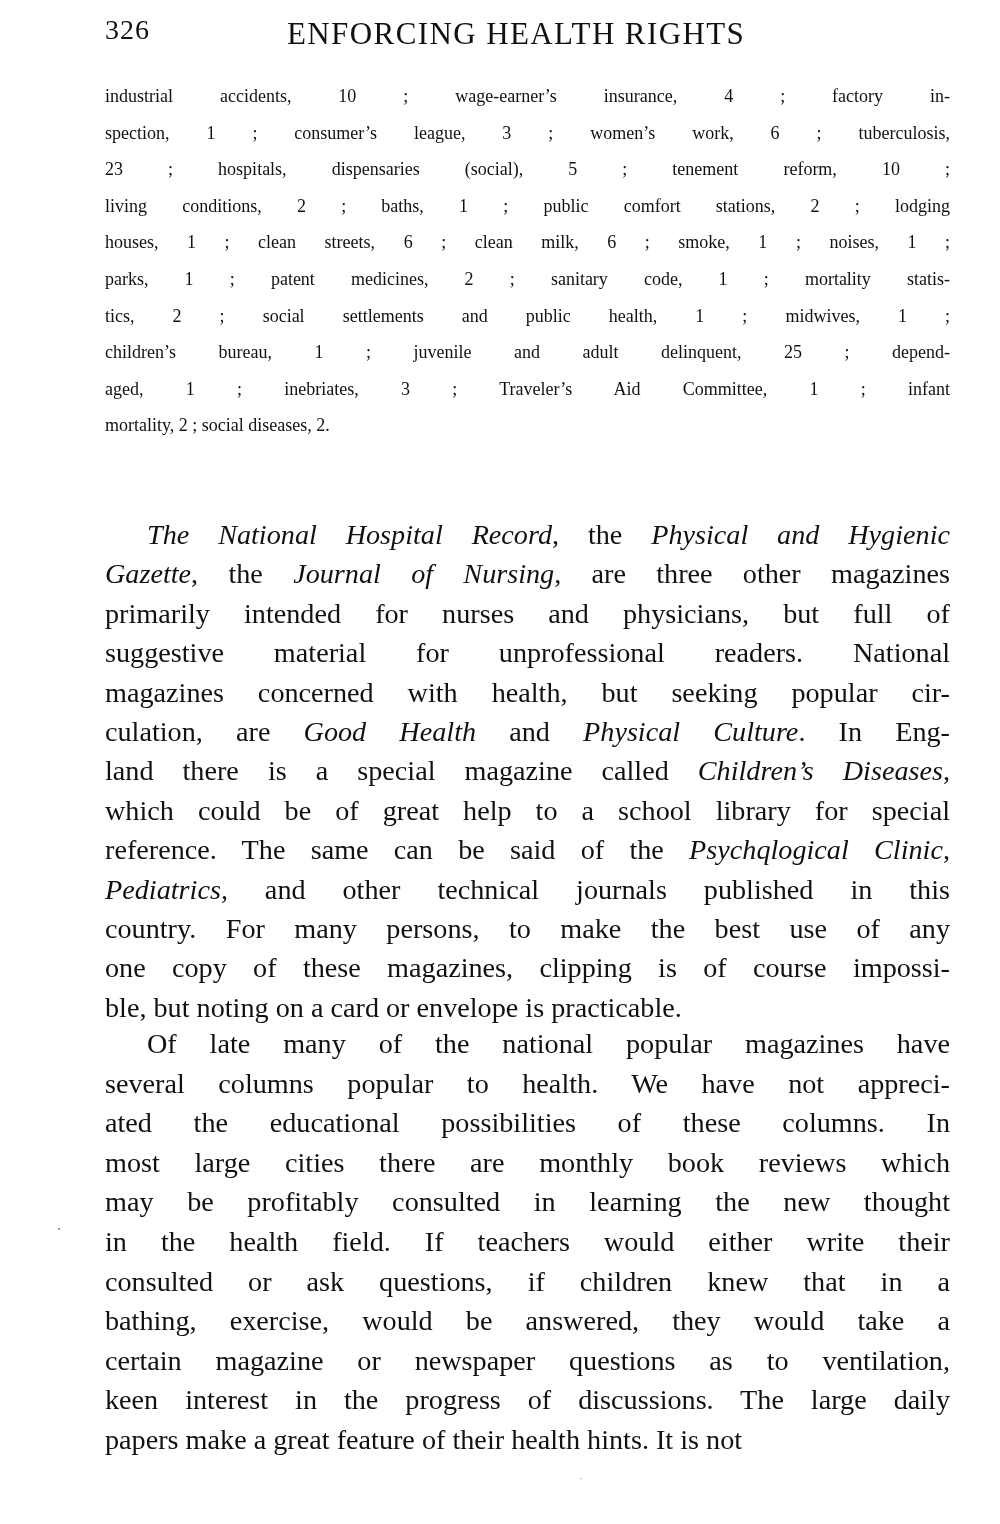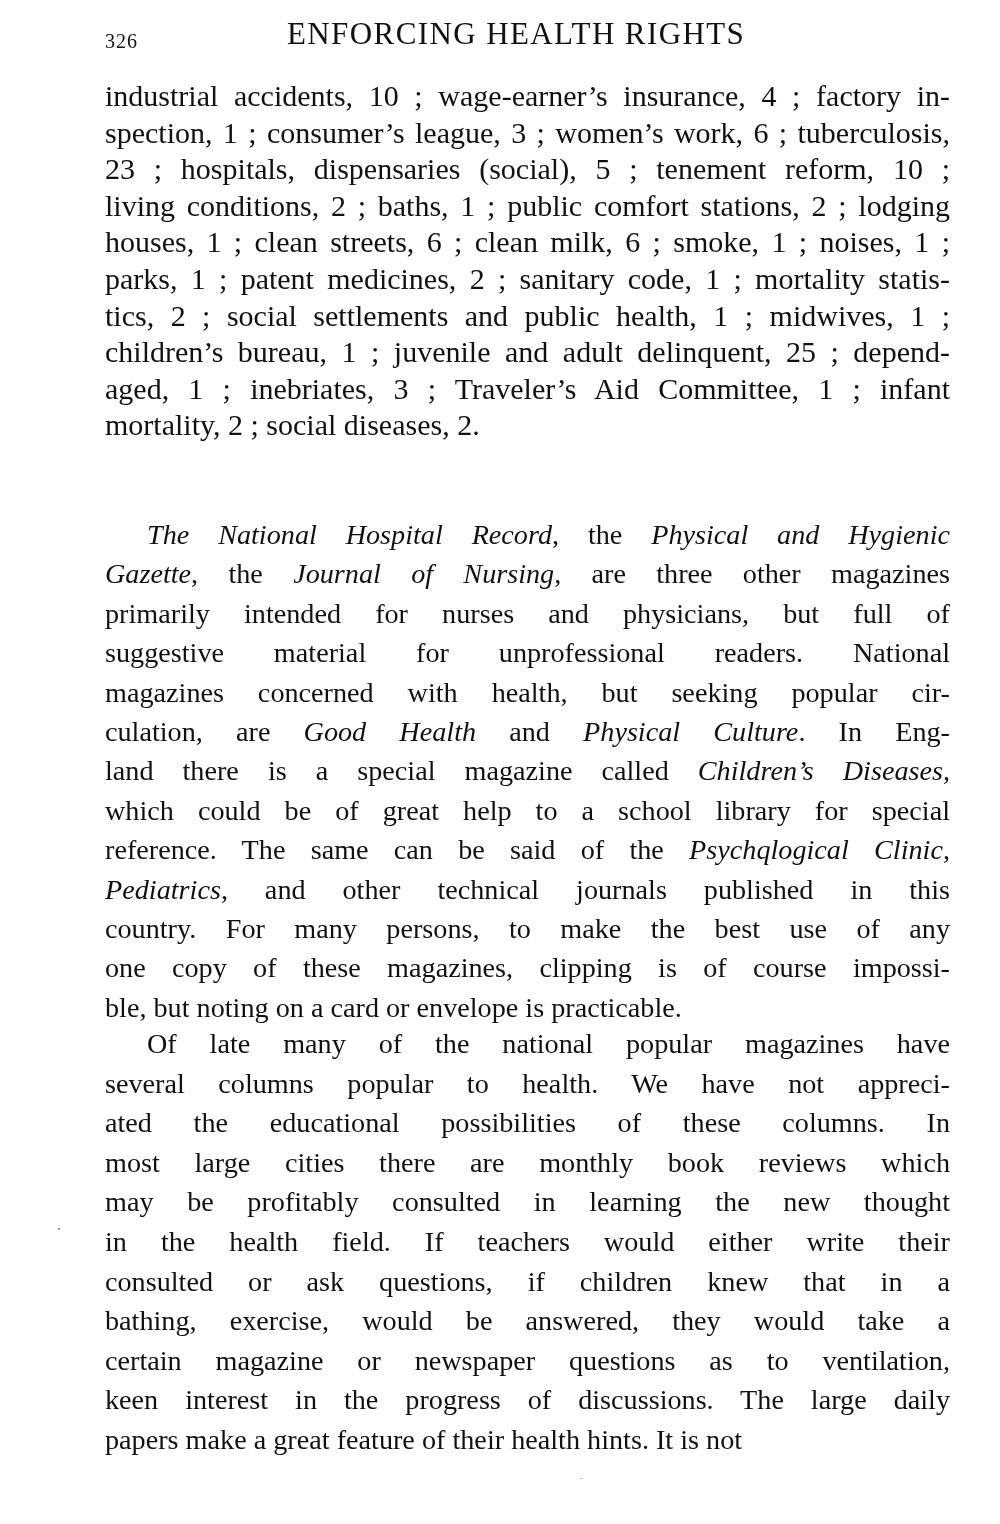--- a/index.html
+++ b/index.html
@@ -23,22 +23,22 @@
     .running-head {
       position: absolute;
       top: 14px;
       left: 105px;
       width: 845px;
       height: 40px;
     }
     .page-number {
       position: absolute;
       left: 0;
-      top: 16px;
-      font-size: 20px;
+      top: 0;
+      font-size: 28px;
       letter-spacing: 1px;
       text-align: right;
     }
     .running-title {
       position: absolute;
       left: 182px;
       top: 2px;
       font-size: 31px;
       letter-spacing: 1.4px;
     }
@@ -53,21 +53,21 @@
       text-align: justify;
       text-align-last: justify;
       white-space: nowrap;
       height: 36.5px;
       line-height: 36.5px;
     }
     .line.last {
       text-align-last: left;
     }
     .block1 { top: 78px; }
-    .block1 .line { height: 36.6px; line-height: 36.6px; font-size: 30px; }
+    .block1 .line { height: 36.6px; line-height: 36.6px; font-size: 18px; }
     .block2 { top: 515px; }
     .block2 .line { height: 39.4px; line-height: 39.4px; }
     .block3 { top: 1024px; font-family: Liberation Serif, serif; }
     .block3 .line { height: 39.6px; line-height: 39.6px; }
     .indent { padding-left: 42px; }
     i { }
     .stray-mark {
       position: absolute;
       left: 58px;
       top: 1228px;

